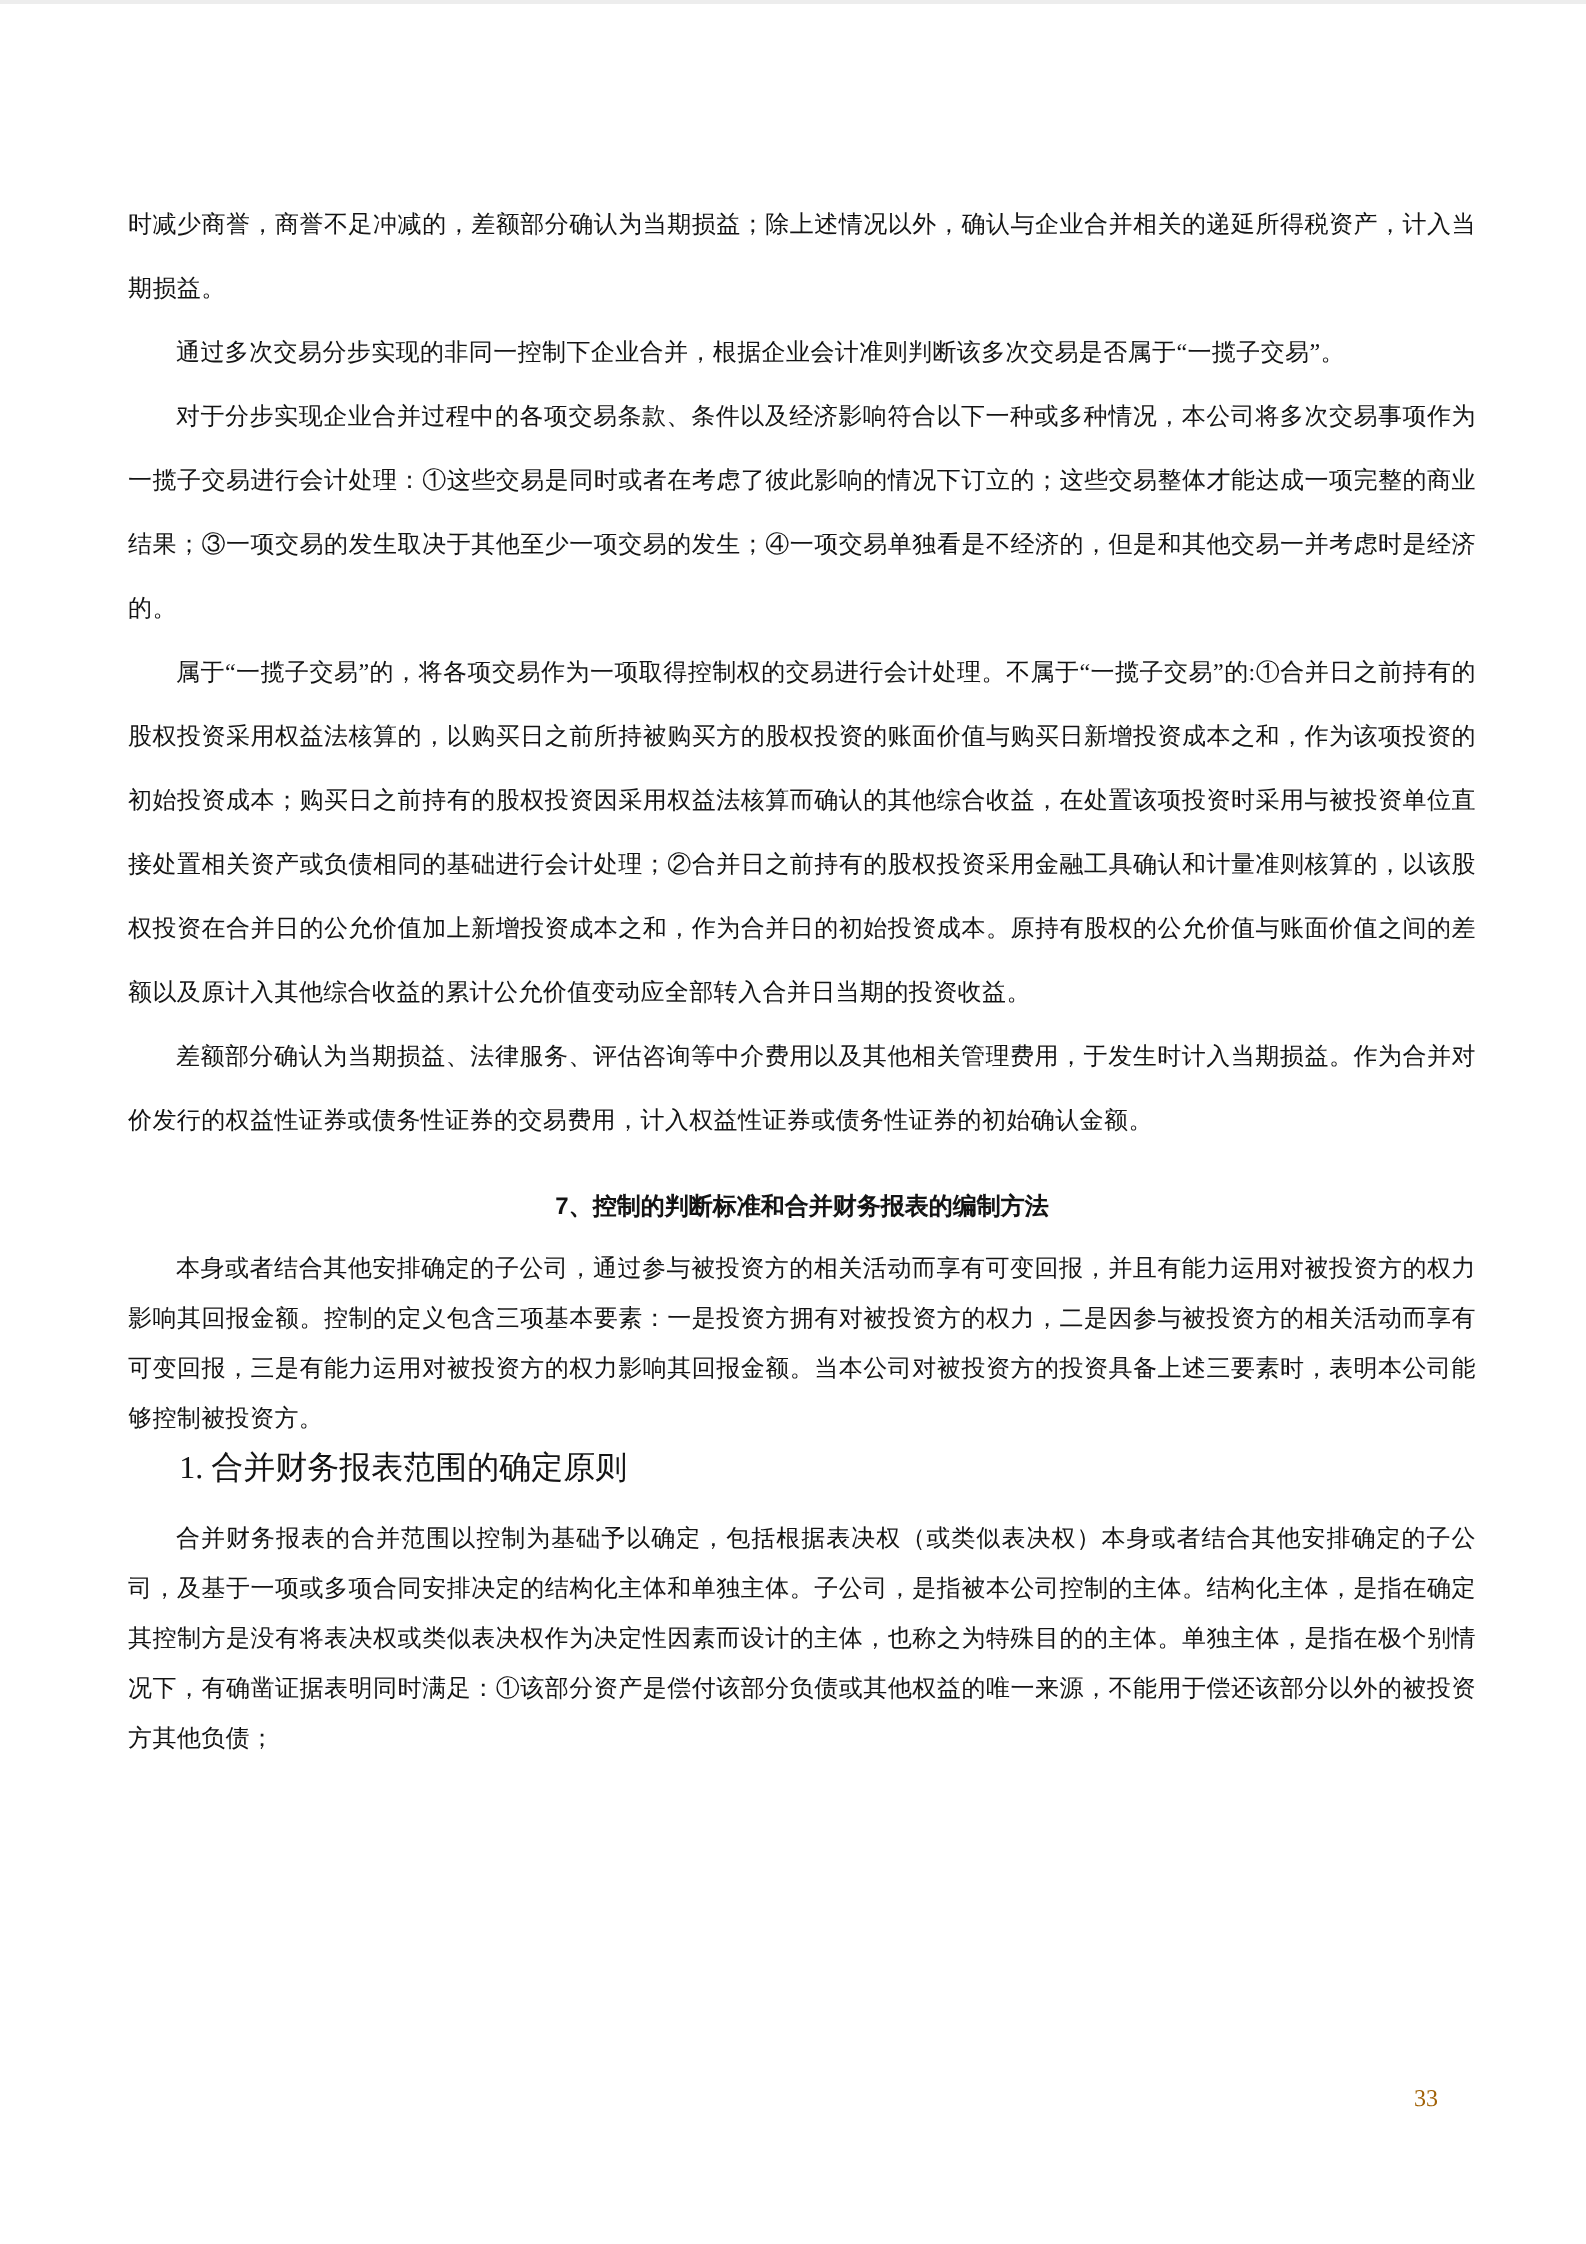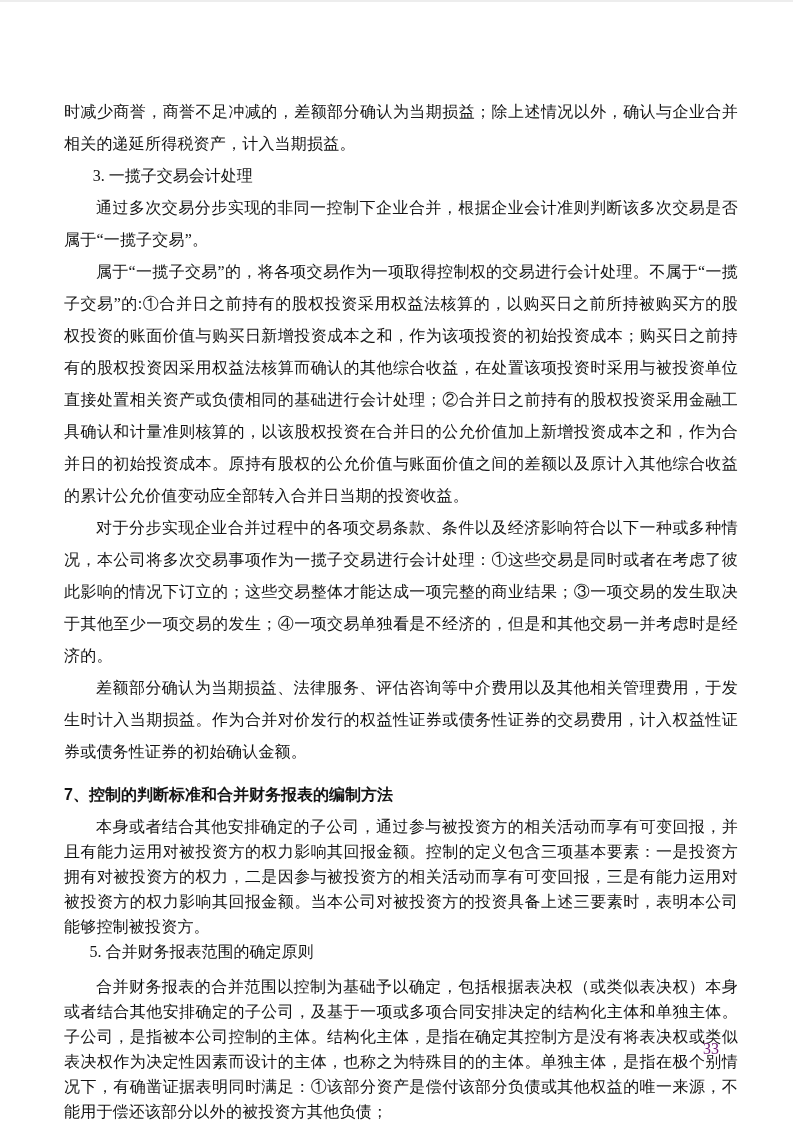--- a/index.html
+++ b/index.html
@@ -19,81 +19,80 @@
     overflow: hidden;
   }
   .page-top-edge {
     position: absolute;
     top: 0; left: 0; right: 0;
     height: 2px;
     background: #ededed;
   }
   .para {
     margin: 0;
-    font-size: 16px;
+    font-size: 12px;
     line-height: 32px;
     text-align: justify;
     letter-spacing: 0.2px;
   }
   .para.indent { text-indent: 2em; }
   .sub-heading {
     margin: 0;
     font-size: 16px;
     line-height: 32px;
     text-indent: 1.8em;
     font-weight: normal;
     text-align: left;
   }
   .main-heading {
     margin: 14px 0 6px 0;
-    font-size: 16px;
+    font-size: 12px;
     line-height: 26px;
     font-weight: bold;
-    text-align: left;
+    text-align: center;
     font-family: "Liberation Sans", "DejaVu Sans", sans-serif;
   }
   .lower .para { line-height: 25px; }
   .lower .sub-heading {
     line-height: 25px;
     margin: 0 0 10px 0;
     text-indent: 1.6em;
   }
   .page-number {
     position: absolute;
     top: 1040px;
     right: 74px;
-    font-size: 16px;
+    font-size: 12px;
     line-height: 18px;
-    color: #701a75;
+    color: #a16207;
     font-family: "Liberation Serif", "DejaVu Serif", serif;
   }
 </style>
 </head>
 <body>
 
 <div class="page">
   <div class="page-top-edge"></div>
 
   <p class="para">时减少商誉，商誉不足冲减的，差额部分确认为当期损益；除上述情况以外，确认与企业合并相关的递延所得税资产，计入当期损益。</p>
 
-  <p class="sub-heading">3. 一揽子交易会计处理</p>
 
   <p class="para indent">通过多次交易分步实现的非同一控制下企业合并，根据企业会计准则判断该多次交易是否属于“一揽子交易”。</p>
 
+  <p class="para indent">对于分步实现企业合并过程中的各项交易条款、条件以及经济影响符合以下一种或多种情况，本公司将多次交易事项作为一揽子交易进行会计处理：①这些交易是同时或者在考虑了彼此影响的情况下订立的；这些交易整体才能达成一项完整的商业结果；③一项交易的发生取决于其他至少一项交易的发生；④一项交易单独看是不经济的，但是和其他交易一并考虑时是经济的。</p>
+
   <p class="para indent">属于“一揽子交易”的，将各项交易作为一项取得控制权的交易进行会计处理。不属于“一揽子交易”的:①合并日之前持有的股权投资采用权益法核算的，以购买日之前所持被购买方的股权投资的账面价值与购买日新增投资成本之和，作为该项投资的初始投资成本；购买日之前持有的股权投资因采用权益法核算而确认的其他综合收益，在处置该项投资时采用与被投资单位直接处置相关资产或负债相同的基础进行会计处理；②合并日之前持有的股权投资采用金融工具确认和计量准则核算的，以该股权投资在合并日的公允价值加上新增投资成本之和，作为合并日的初始投资成本。原持有股权的公允价值与账面价值之间的差额以及原计入其他综合收益的累计公允价值变动应全部转入合并日当期的投资收益。</p>
-
-  <p class="para indent">对于分步实现企业合并过程中的各项交易条款、条件以及经济影响符合以下一种或多种情况，本公司将多次交易事项作为一揽子交易进行会计处理：①这些交易是同时或者在考虑了彼此影响的情况下订立的；这些交易整体才能达成一项完整的商业结果；③一项交易的发生取决于其他至少一项交易的发生；④一项交易单独看是不经济的，但是和其他交易一并考虑时是经济的。</p>
 
 
   <p class="para indent">差额部分确认为当期损益、法律服务、评估咨询等中介费用以及其他相关管理费用，于发生时计入当期损益。作为合并对价发行的权益性证券或债务性证券的交易费用，计入权益性证券或债务性证券的初始确认金额。</p>
 
   <div class="lower">
     <p class="main-heading">7、控制的判断标准和合并财务报表的编制方法</p>
 
     <p class="para indent">本身或者结合其他安排确定的子公司，通过参与被投资方的相关活动而享有可变回报，并且有能力运用对被投资方的权力影响其回报金额。控制的定义包含三项基本要素：一是投资方拥有对被投资方的权力，二是因参与被投资方的相关活动而享有可变回报，三是有能力运用对被投资方的权力影响其回报金额。当本公司对被投资方的投资具备上述三要素时，表明本公司能够控制被投资方。</p>
 
-    <p class="sub-heading">5. 合并财务报表范围的确定原则</p>
+    <p class="sub-heading">1. 合并财务报表范围的确定原则</p>
 
     <p class="para indent">合并财务报表的合并范围以控制为基础予以确定，包括根据表决权（或类似表决权）本身或者结合其他安排确定的子公司，及基于一项或多项合同安排决定的结构化主体和单独主体。子公司，是指被本公司控制的主体。结构化主体，是指在确定其控制方是没有将表决权或类似表决权作为决定性因素而设计的主体，也称之为特殊目的的主体。单独主体，是指在极个别情况下，有确凿证据表明同时满足：①该部分资产是偿付该部分负债或其他权益的唯一来源，不能用于偿还该部分以外的被投资方其他负债；</p>
   </div>
 
   <div class="page-number">33</div>
 </div>
 
 </body></html>

